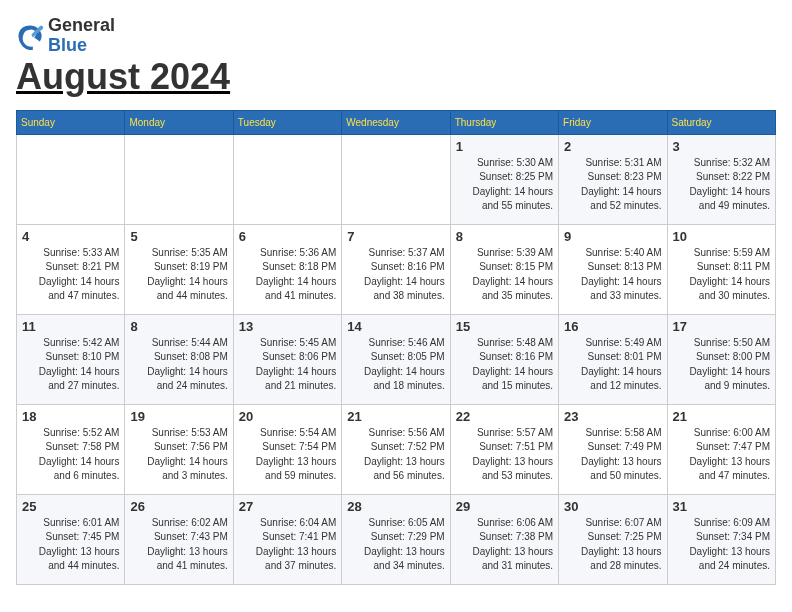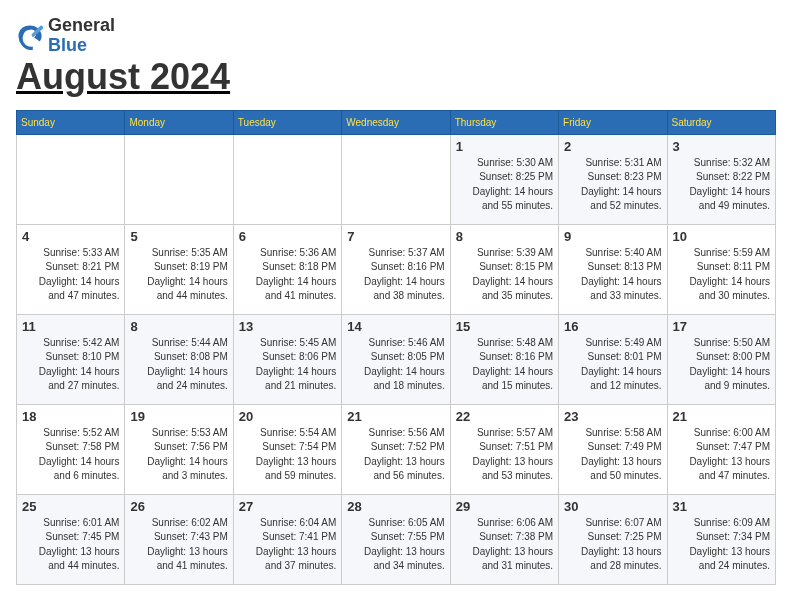--- a/index.html
+++ b/index.html
@@ -327,21 +327,21 @@
         <td>
           <span class="day-number">27</span>
           <div class="day-info">Sunrise: 6:04 AM
 Sunset: 7:41 PM
 Daylight: 13 hours
 and 37 minutes.</div>
         </td>
         <td>
           <span class="day-number">28</span>
           <div class="day-info">Sunrise: 6:05 AM
-Sunset: 7:55 PM
+Sunset: 7:29 PM
 Daylight: 13 hours
 and 34 minutes.</div>
         </td>
         <td>
           <span class="day-number">29</span>
           <div class="day-info">Sunrise: 6:06 AM
 Sunset: 7:38 PM
 Daylight: 13 hours
 and 31 minutes.</div>
         </td>

